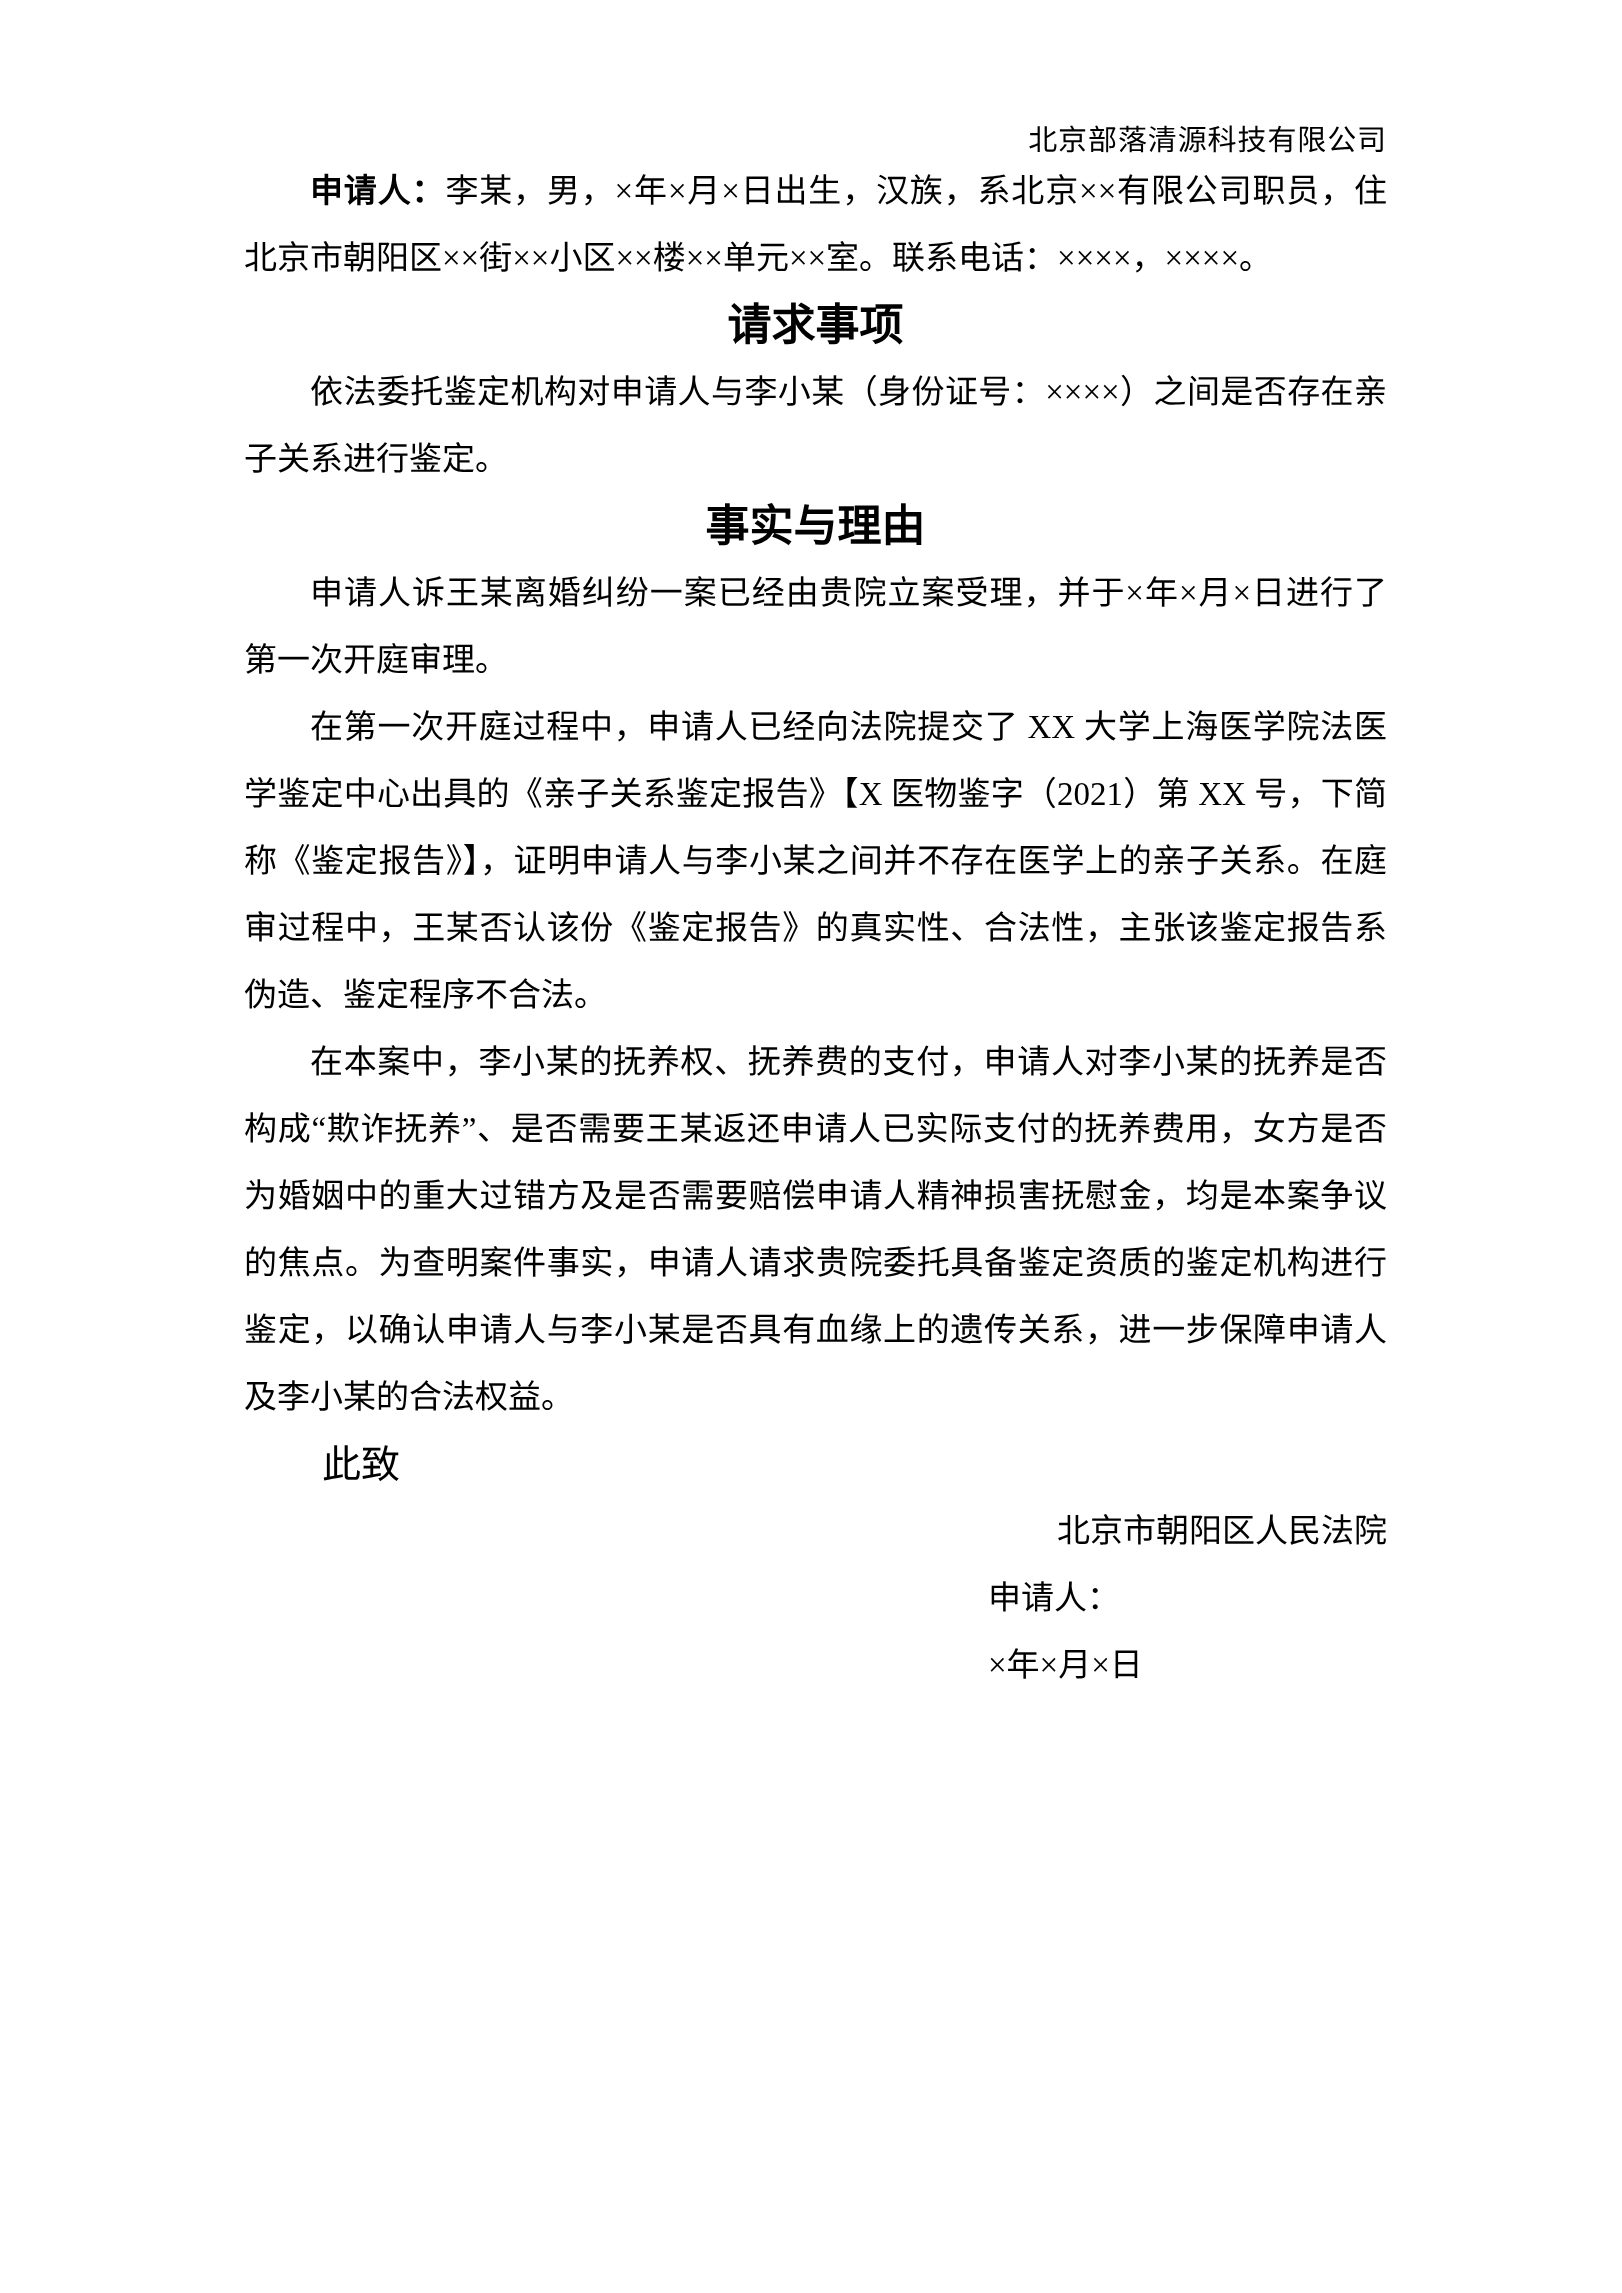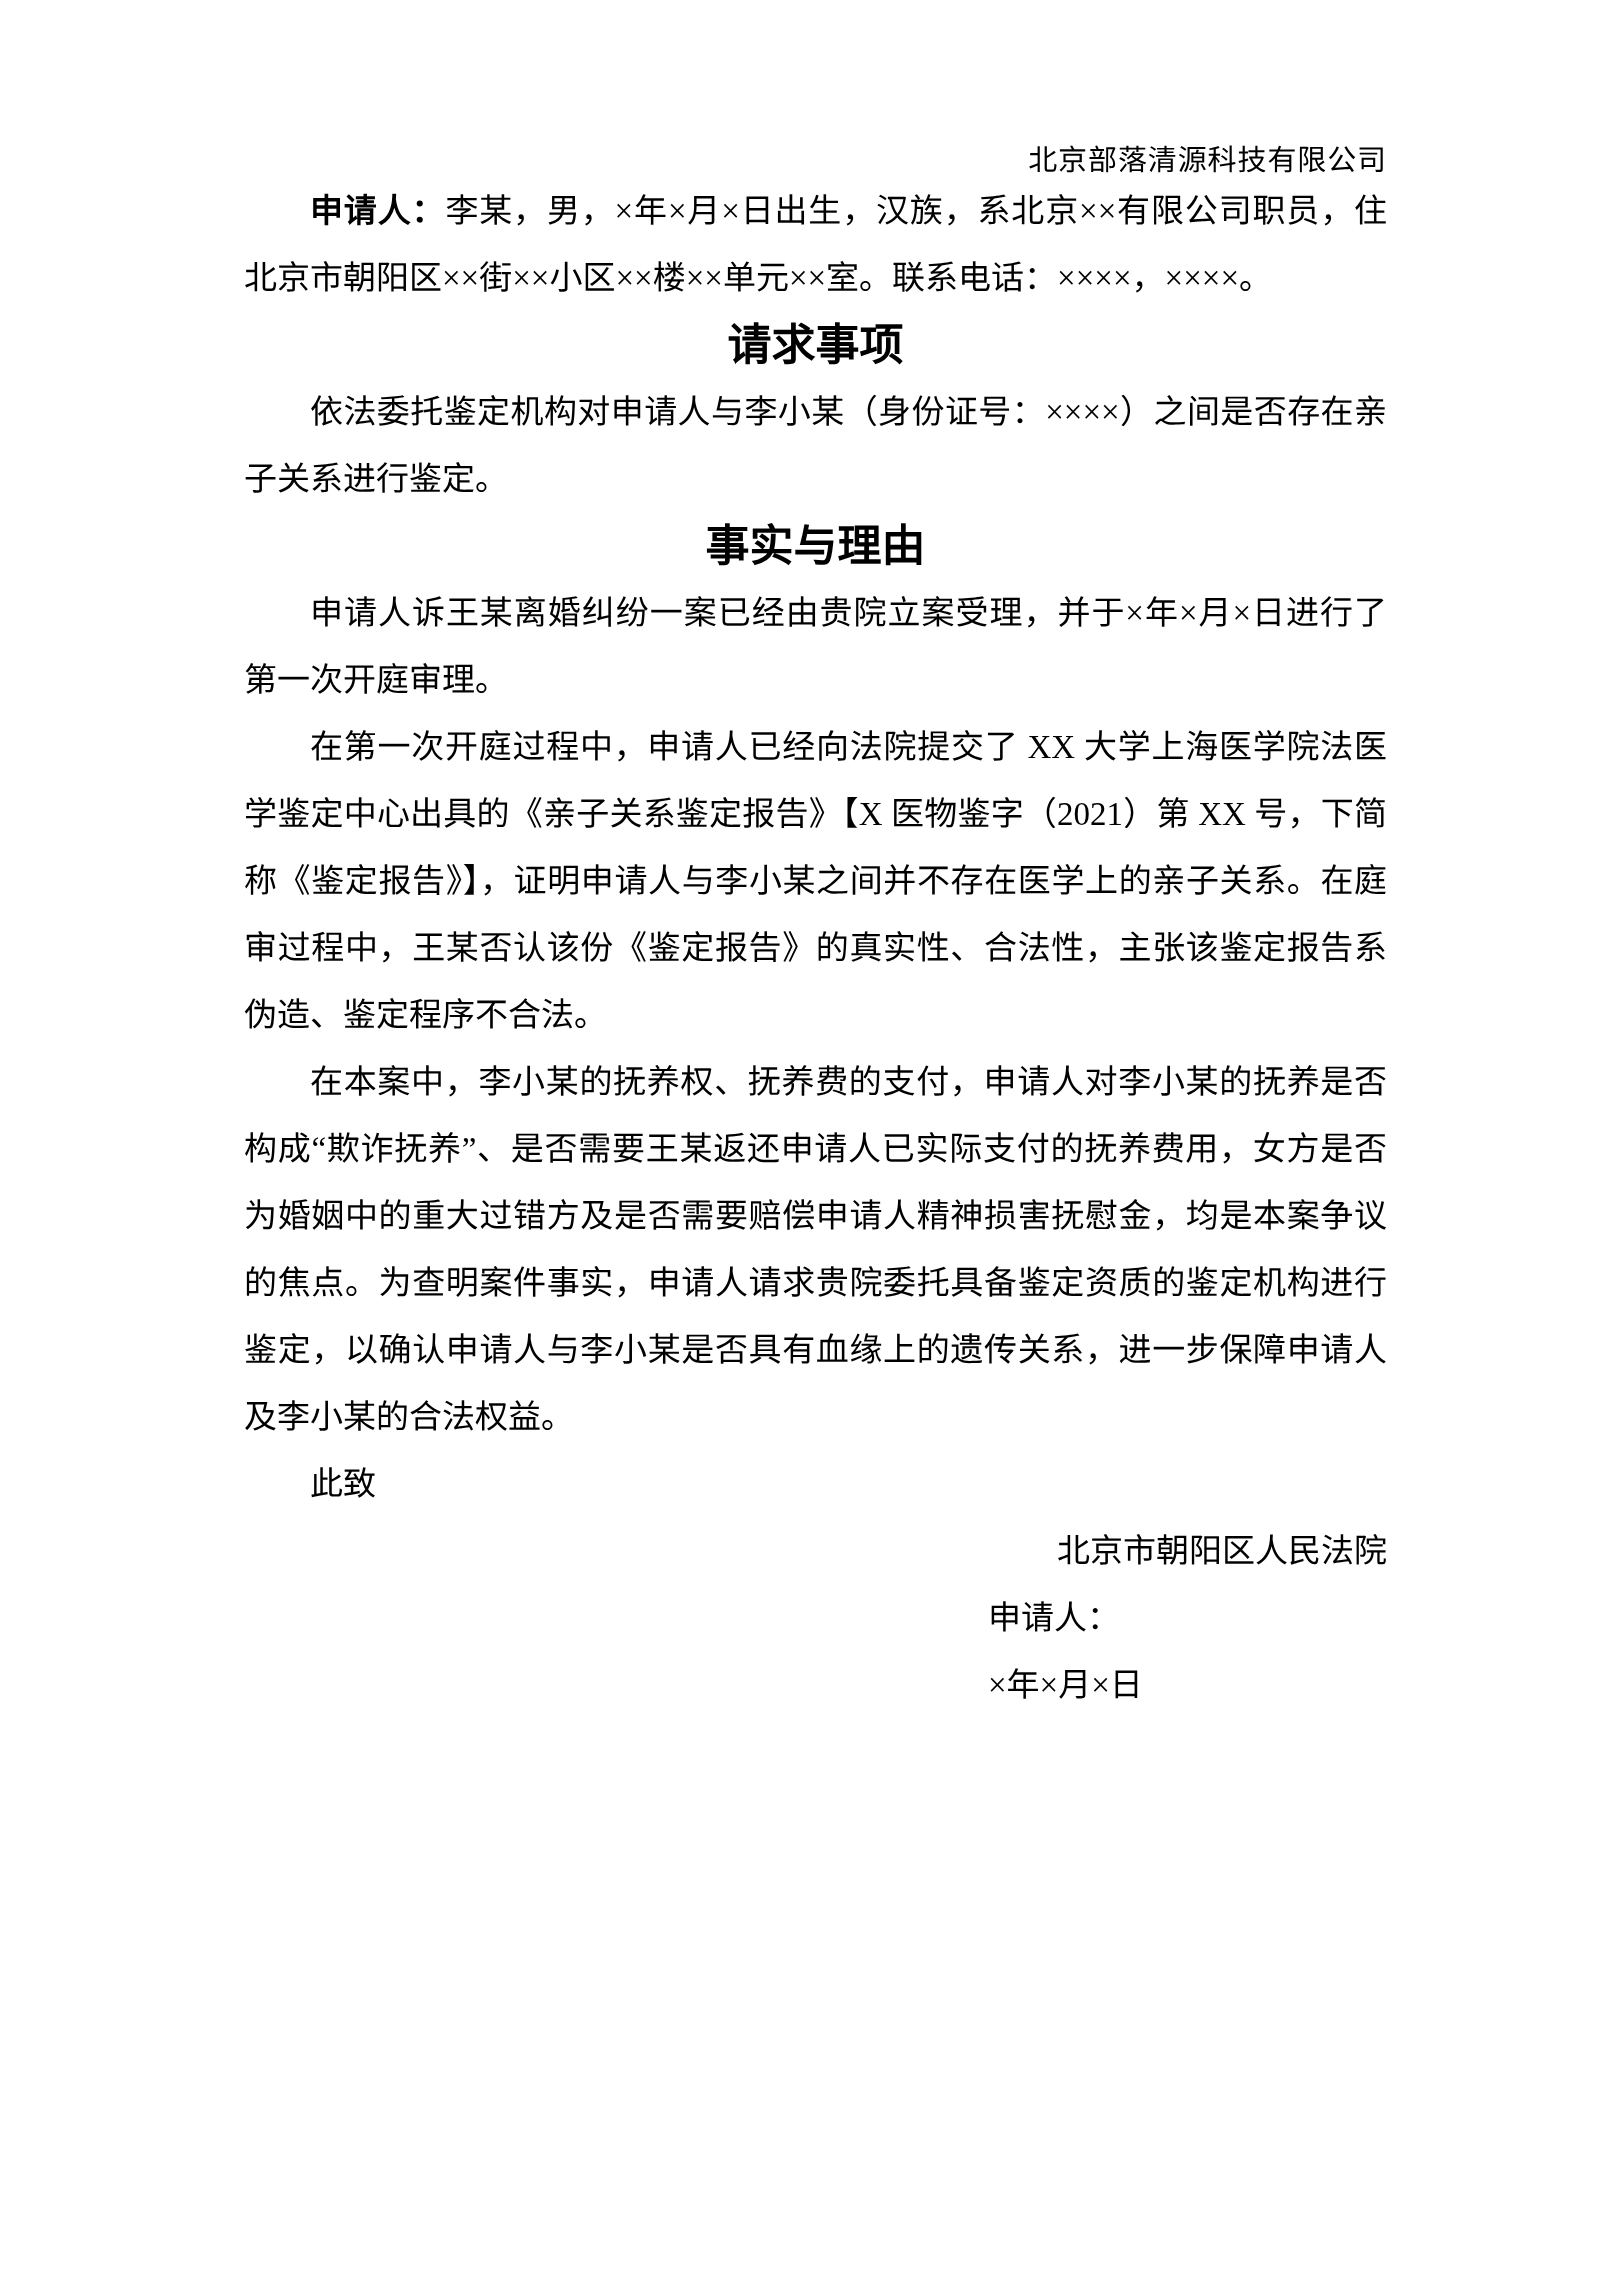--- a/index.html
+++ b/index.html
@@ -10,21 +10,20 @@
   .page {
     position: relative;
     width: 1623px;
     height: 1850px;
     background: #ffffff;
     color: #000000;
     font-family: "Liberation Serif", "DejaVu Serif", serif;
     box-sizing: border-box;
     padding: 122px 236px 0 244px;
     overflow: hidden;
-    margin-top: 20px;
   }
   .company-header {
     font-size: 29px;
     line-height: 36px;
     text-align: right;
     letter-spacing: 0.9px;
   }
   .doc-title {
     font-size: 49px;
     font-weight: bold;
@@ -46,21 +45,21 @@
   }
   .section-heading {
     font-size: 44px;
     font-weight: bold;
     text-align: center;
     line-height: 67px;
     margin: 0;
     text-indent: 0;
   }
   .salute {
-    font-size: 33px;
+    font-size: 39px;
     line-height: 67px;
     margin: 0;
     text-indent: 2em;
   }
   .court-line {
     font-size: 33px;
     line-height: 67px;
     margin: 0;
     text-indent: 0;
     text-align: right;

